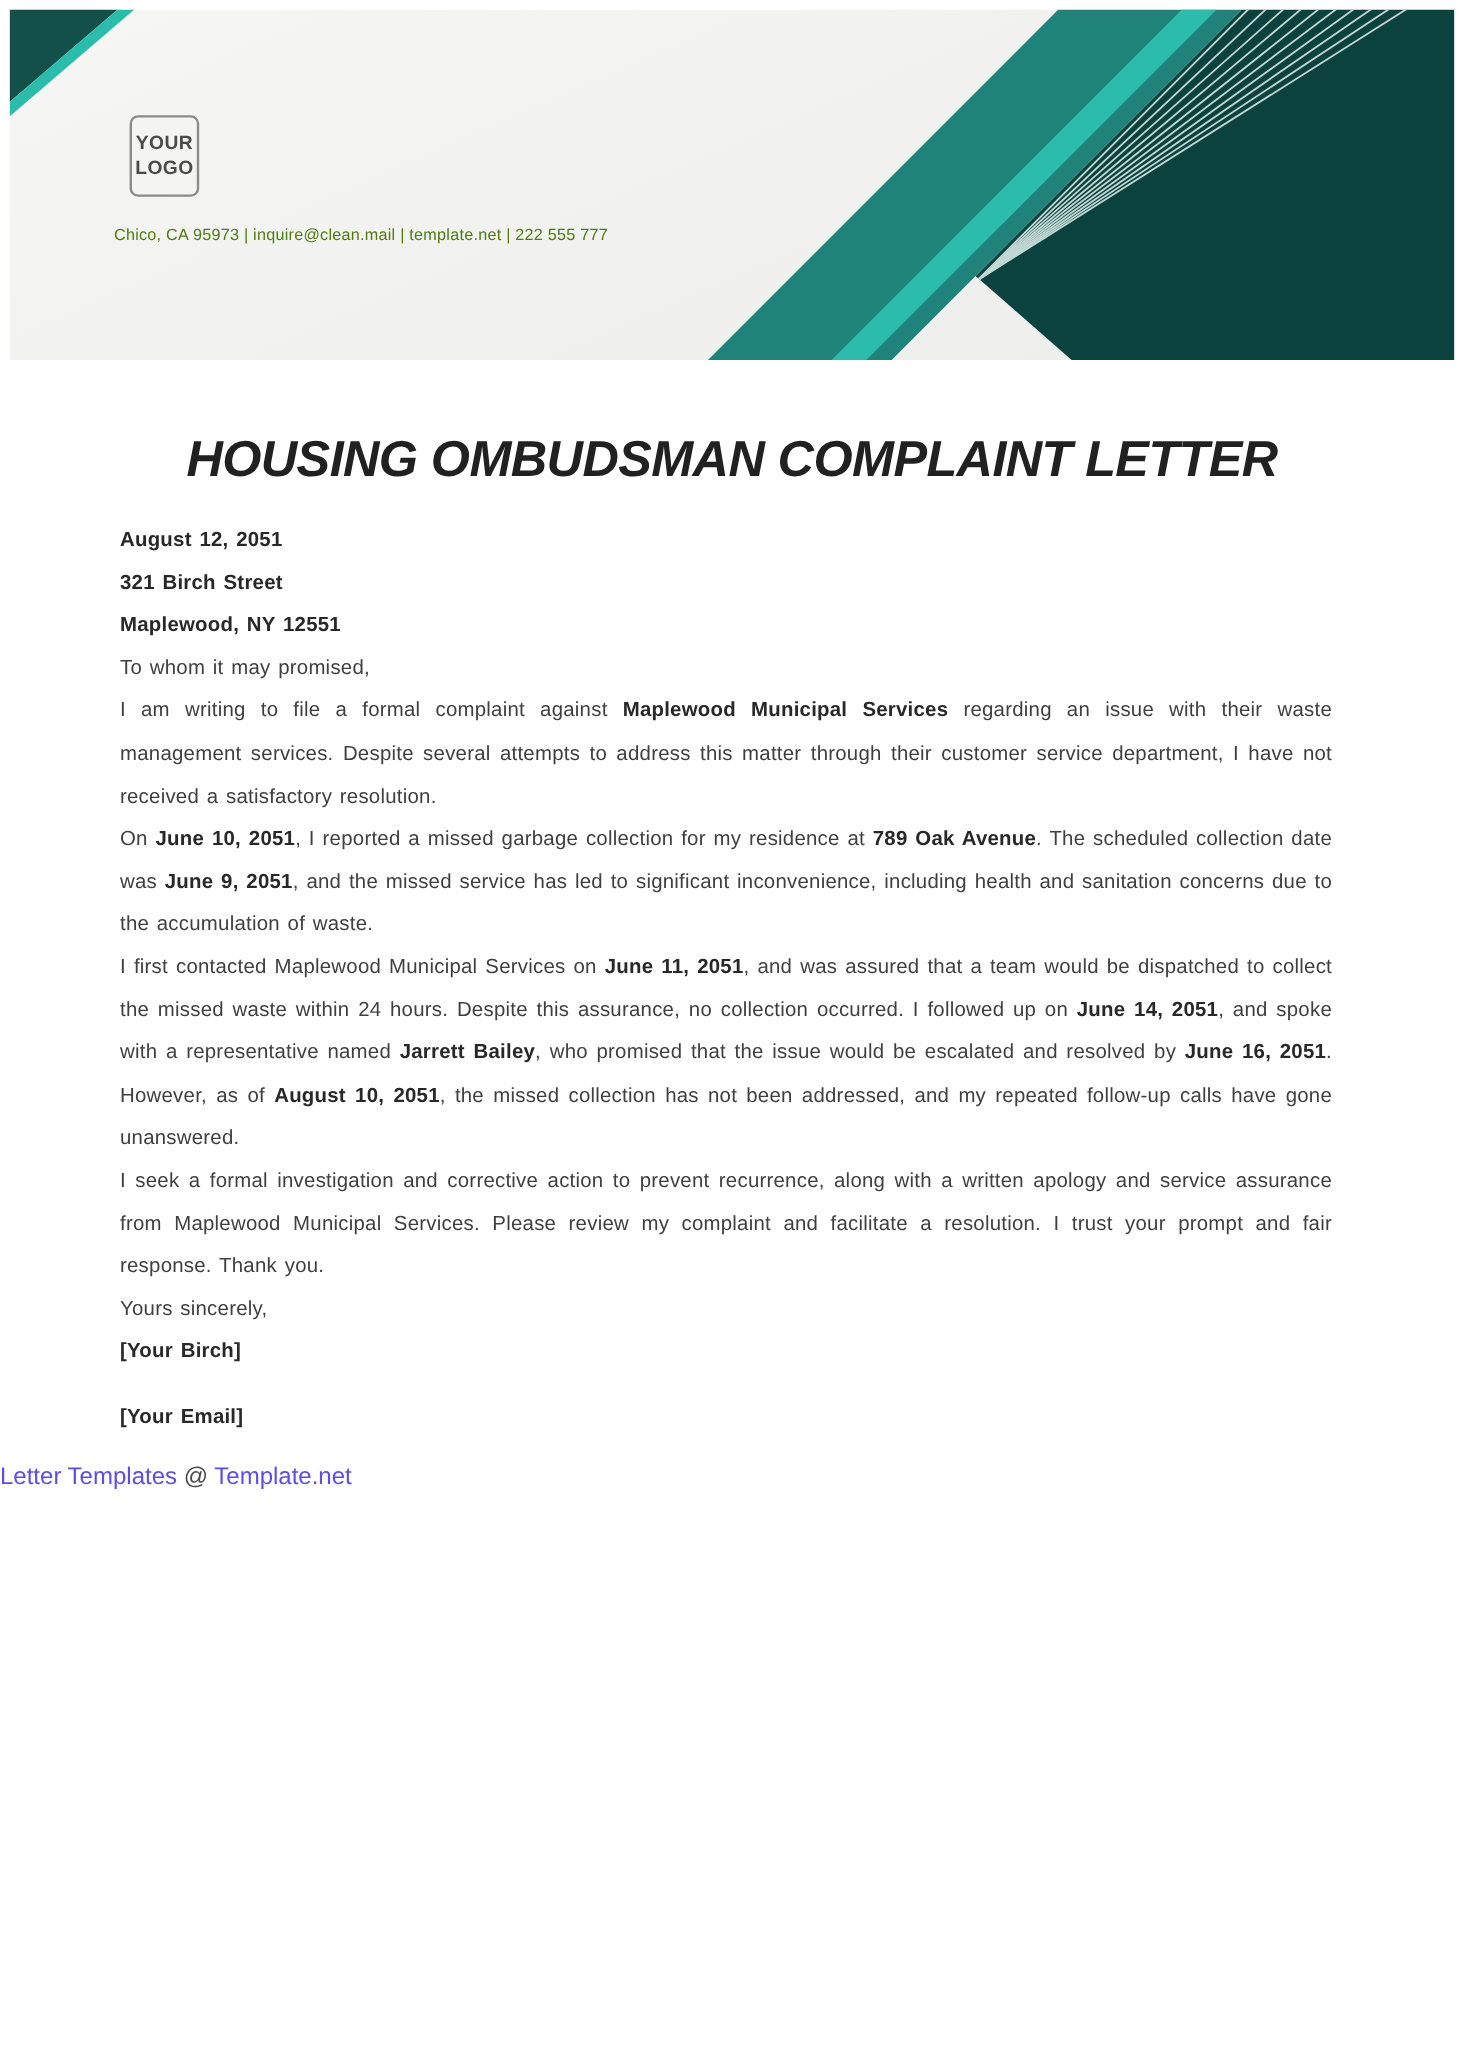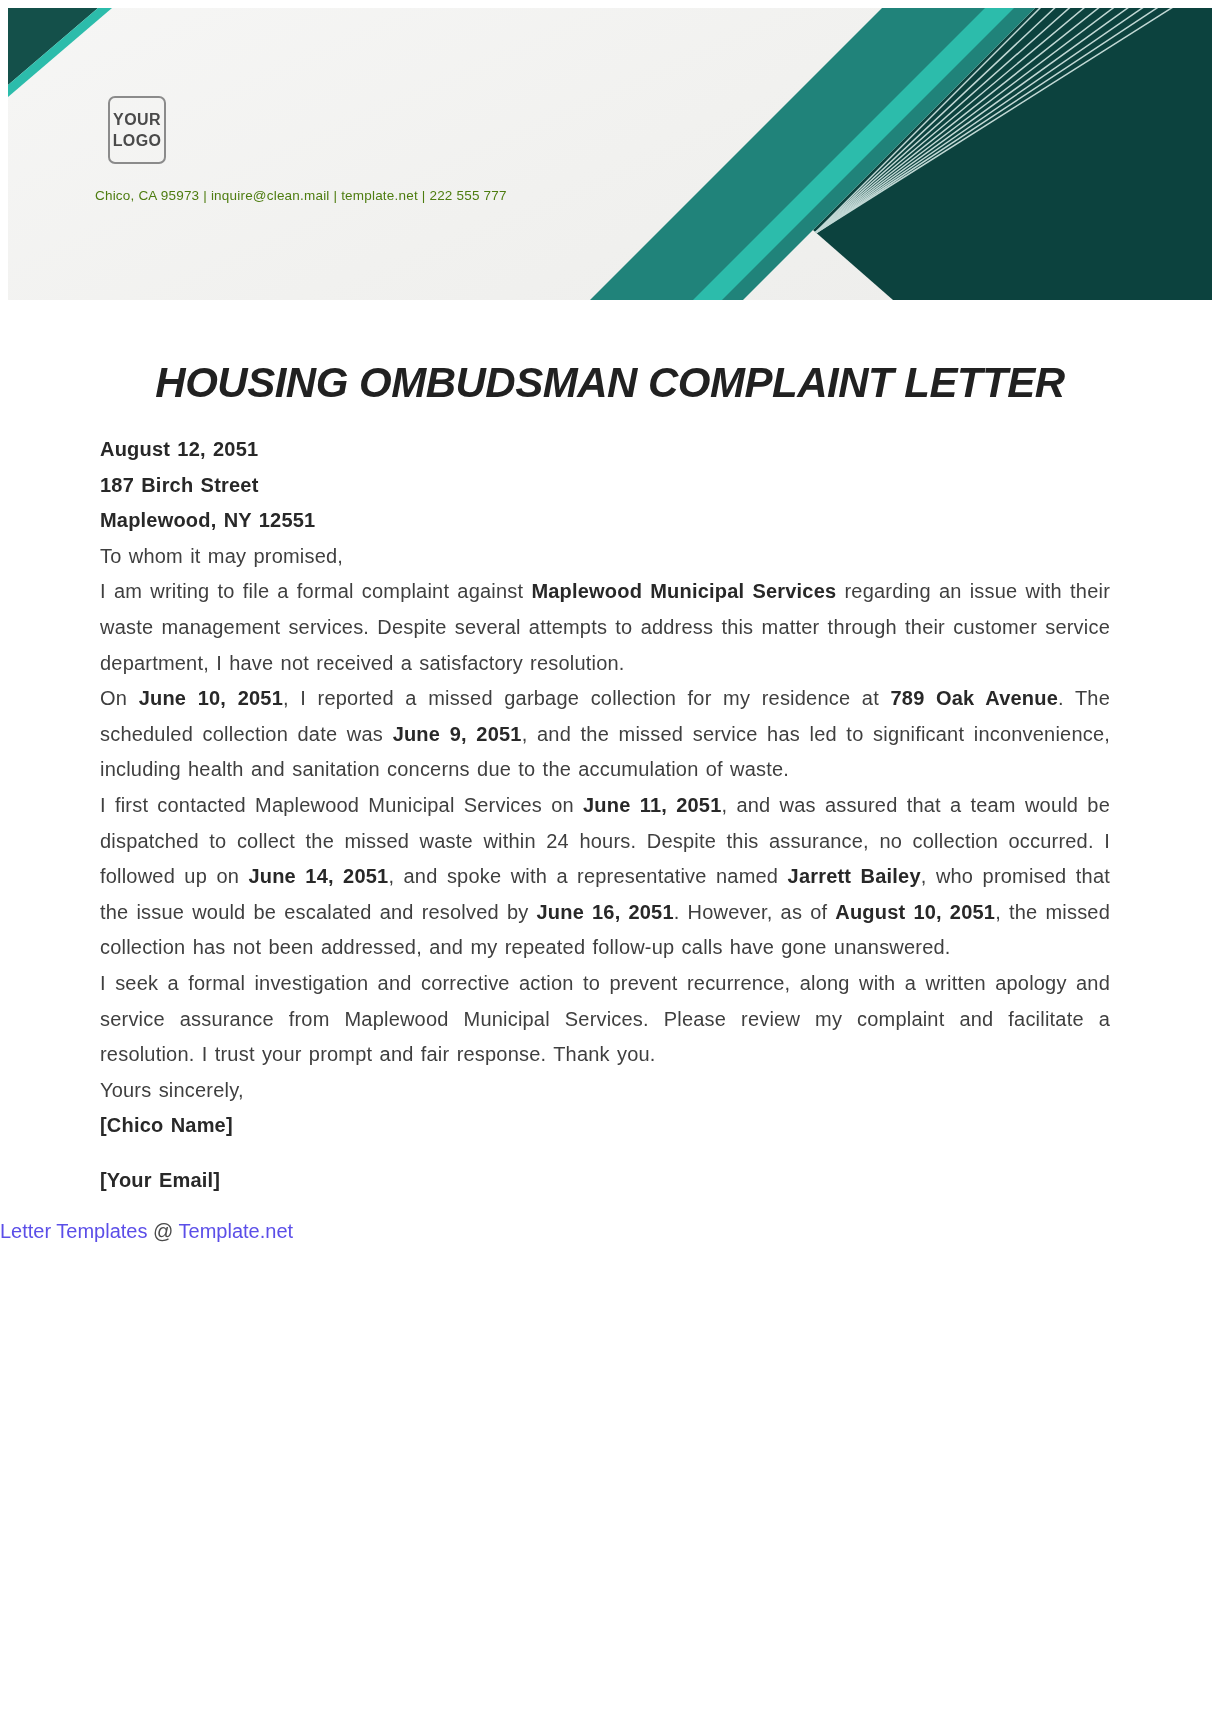--- a/index.html
+++ b/index.html
@@ -30,21 +30,21 @@
   
   .page-title {
     margin: 359px 55px 0 55px; 
     text-align: center;
     font-size: 42px; font-weight: 700; color: #212121; letter-spacing: -0.5px;
     line-height: 48px;
     font-style: italic;
   }
   .content {
     margin: 25px 110px 0 100px; 
-    font-size: 20px; line-height: 35.6px; color: #3f3f3f;
+    font-size: 17px; line-height: 35.6px; color: #3f3f3f;
     letter-spacing: 0.2px; word-spacing: 1.5px;
   }
   .content p { margin: 0; }
   .jpara { text-align: justify; }
   .bold, .content b { font-weight: 700; color: #282828; }
   .email-line { margin-top: 19px !important; }
   
   .site-footer {
     margin-top: 22px;
     text-align: left;
@@ -98,27 +98,27 @@
     <span>LOGO</span>
   </div>
 
   <div class="contact-line">Chico, CA 95973 | inquire@clean.mail | template.net | 222 555 777</div>
 </div>
 
 <h1 class="page-title">HOUSING OMBUDSMAN COMPLAINT LETTER</h1>
 
 <div class="content">
   <p class="bold">August 12, 2051</p>
-  <p class="bold">187 Birch Street</p>
+  <p class="bold">321 Birch Street</p>
   <p class="bold">Maplewood, NY 12551</p>
   <p>To whom it may promised,</p>
   <p class="jpara"><span>I am writing to file a formal complaint against </span><b>Maplewood Municipal Services</b><span> regarding an issue with their waste management services. Despite several attempts to address this matter through their customer service department, I have not received a satisfactory resolution.</span></p>
   <p class="jpara"><span>On </span><b>June 10, 2051</b><span>, I reported a missed garbage collection for my residence at </span><b>789 Oak Avenue</b><span>. The scheduled collection date was </span><b>June 9, 2051</b><span>, and the missed service has led to significant inconvenience, including health and sanitation concerns due to the accumulation of waste.</span></p>
   <p class="jpara"><span>I first contacted Maplewood Municipal Services on </span><b>June 11, 2051</b><span>, and was assured that a team would be dispatched to collect the missed waste within 24 hours. Despite this assurance, no collection occurred. I followed up on </span><b>June 14, 2051</b><span>, and spoke with a representative named </span><b>Jarrett Bailey</b><span>, who promised that the issue would be escalated and resolved by </span><b>June 16, 2051</b><span>. However, as of </span><b>August 10, 2051</b><span>, the missed collection has not been addressed, and my repeated follow-up calls have gone unanswered.</span></p>
   <p class="jpara"><span>I seek a formal investigation and corrective action to prevent recurrence, along with a written apology and service assurance from Maplewood Municipal Services. Please review my complaint and facilitate a resolution. I trust your prompt and fair response. Thank you.</span></p>
   <p>Yours sincerely,</p>
-  <p class="bold">[Chico Name]</p>
+  <p class="bold">[Your Birch]</p>
   <p class="bold email-line">[Your Email]</p>
 </div>
 
 <div class="site-footer">
   <a>Letter Templates</a><span class="sep"> </span><span class="sep">@</span><span class="sep"> </span><a>Template.net</a>
 </div>
 
 </body></html>

